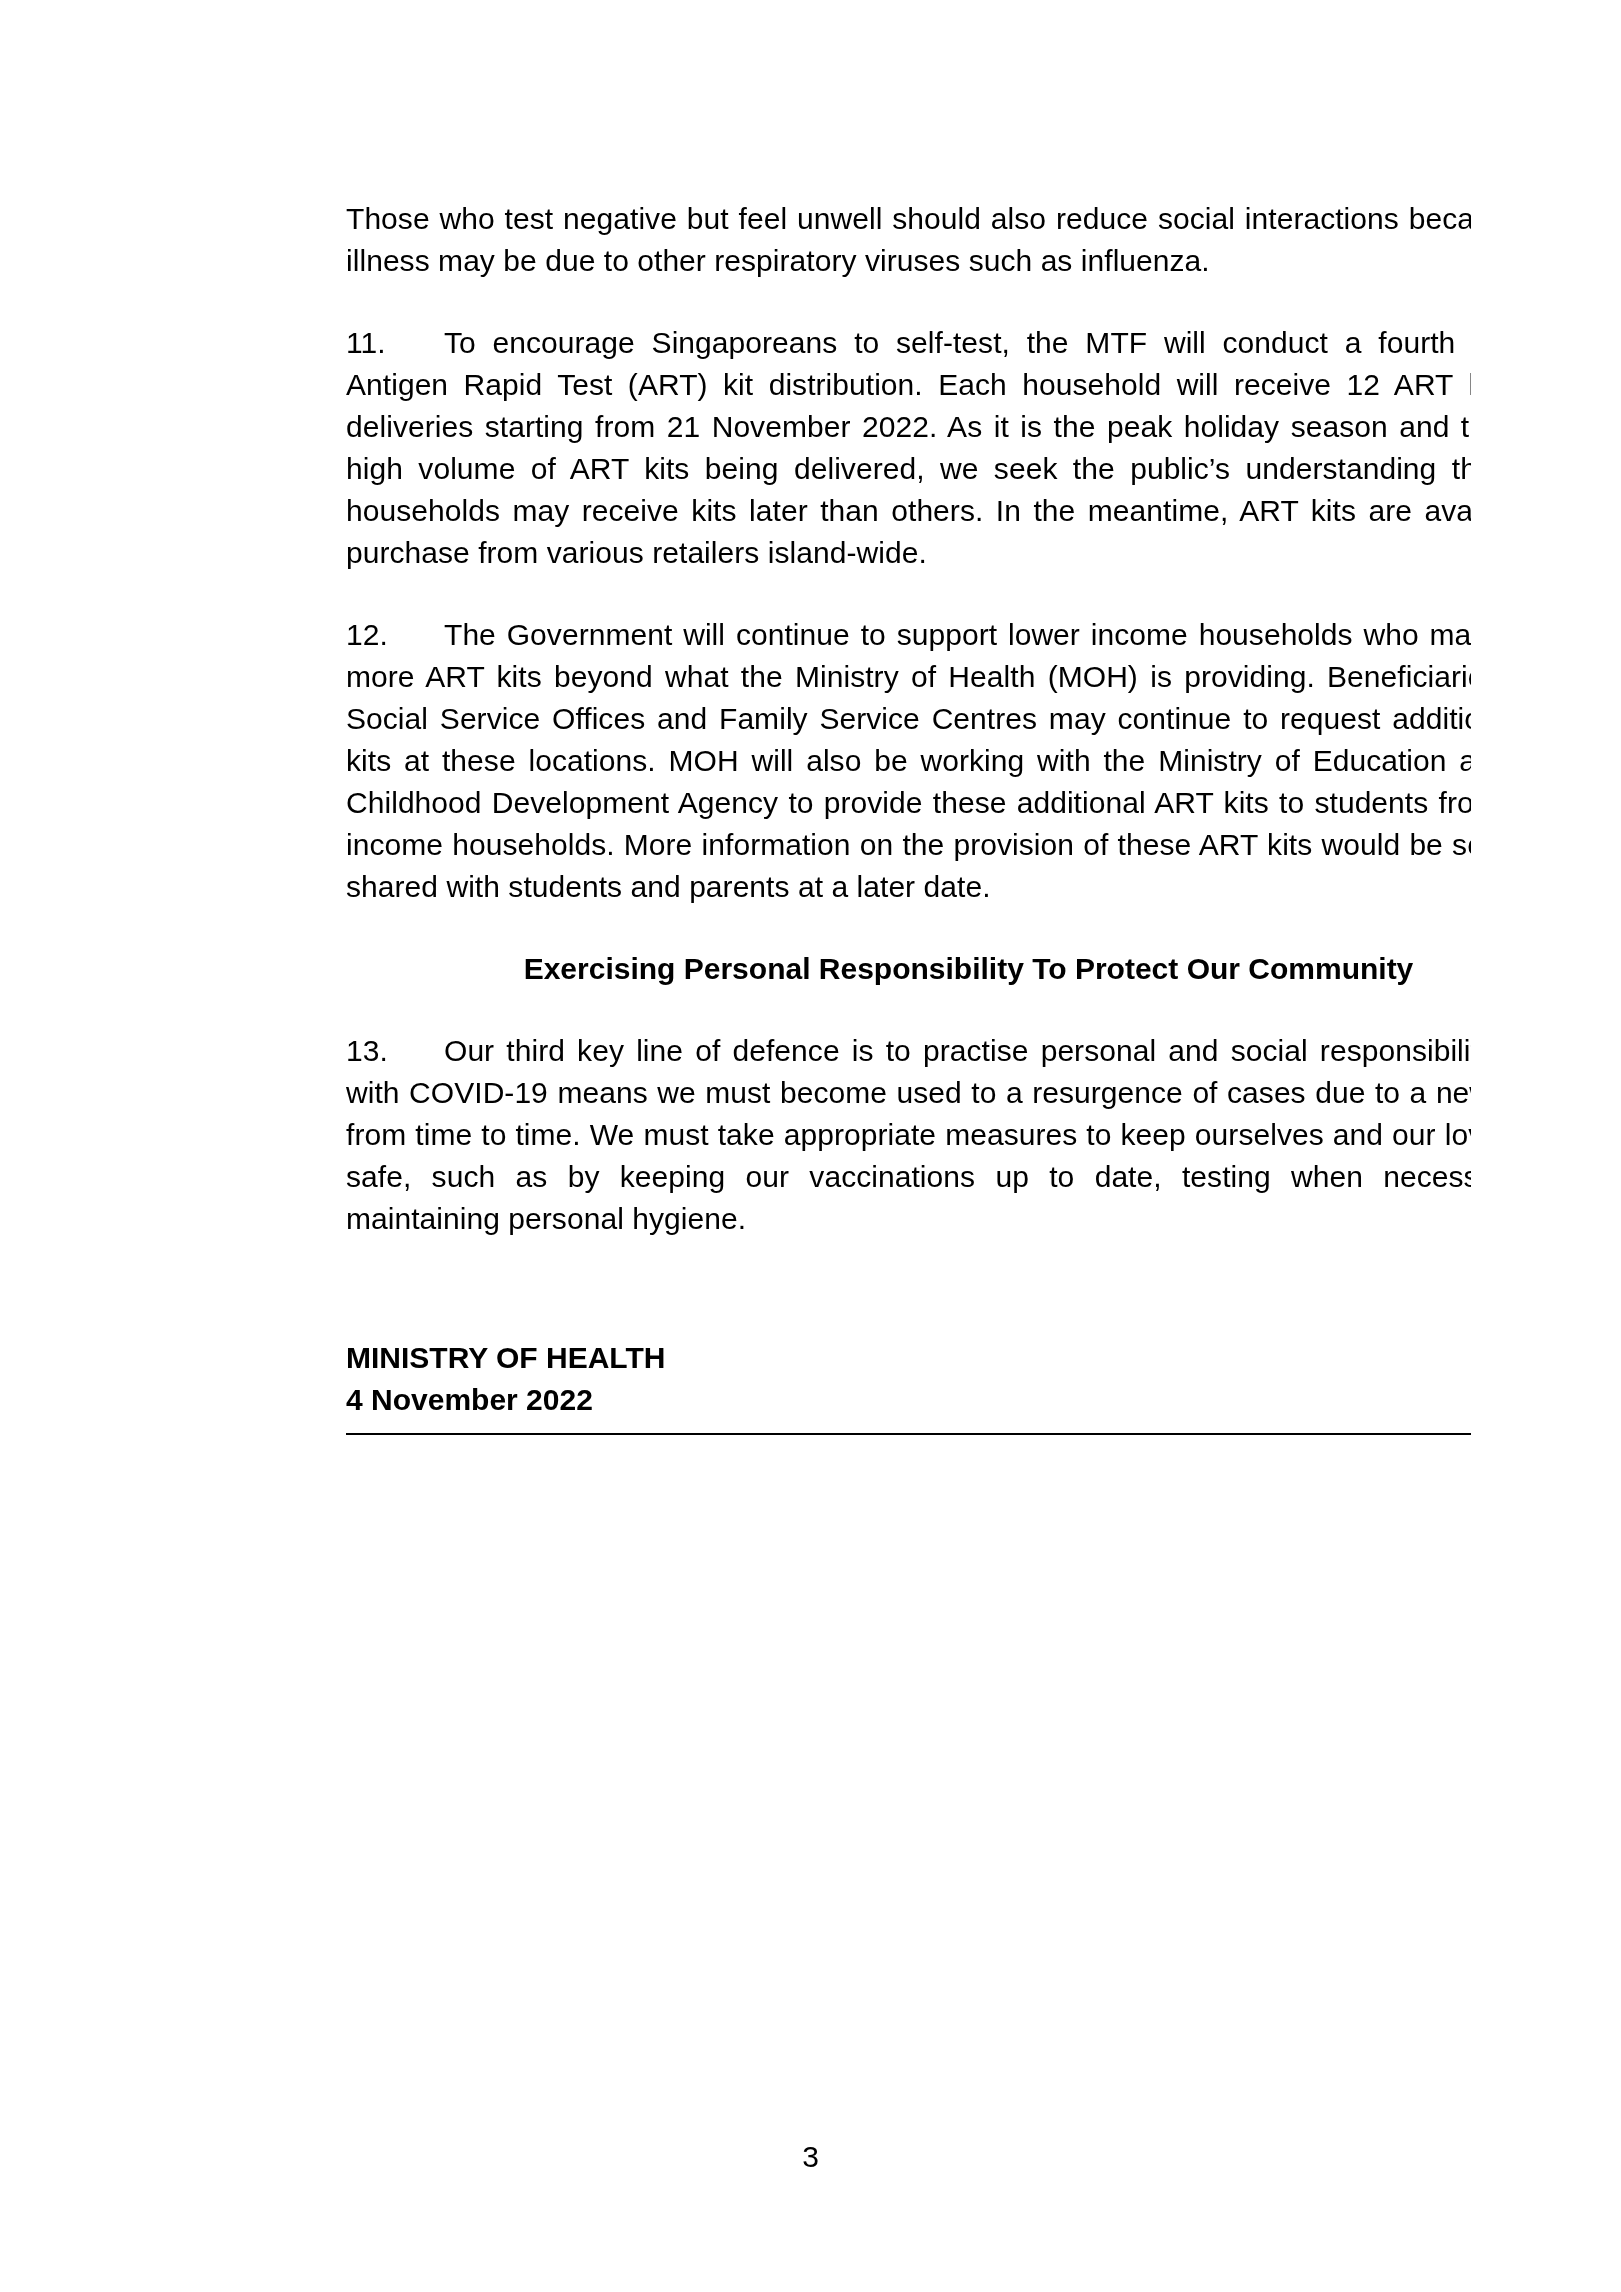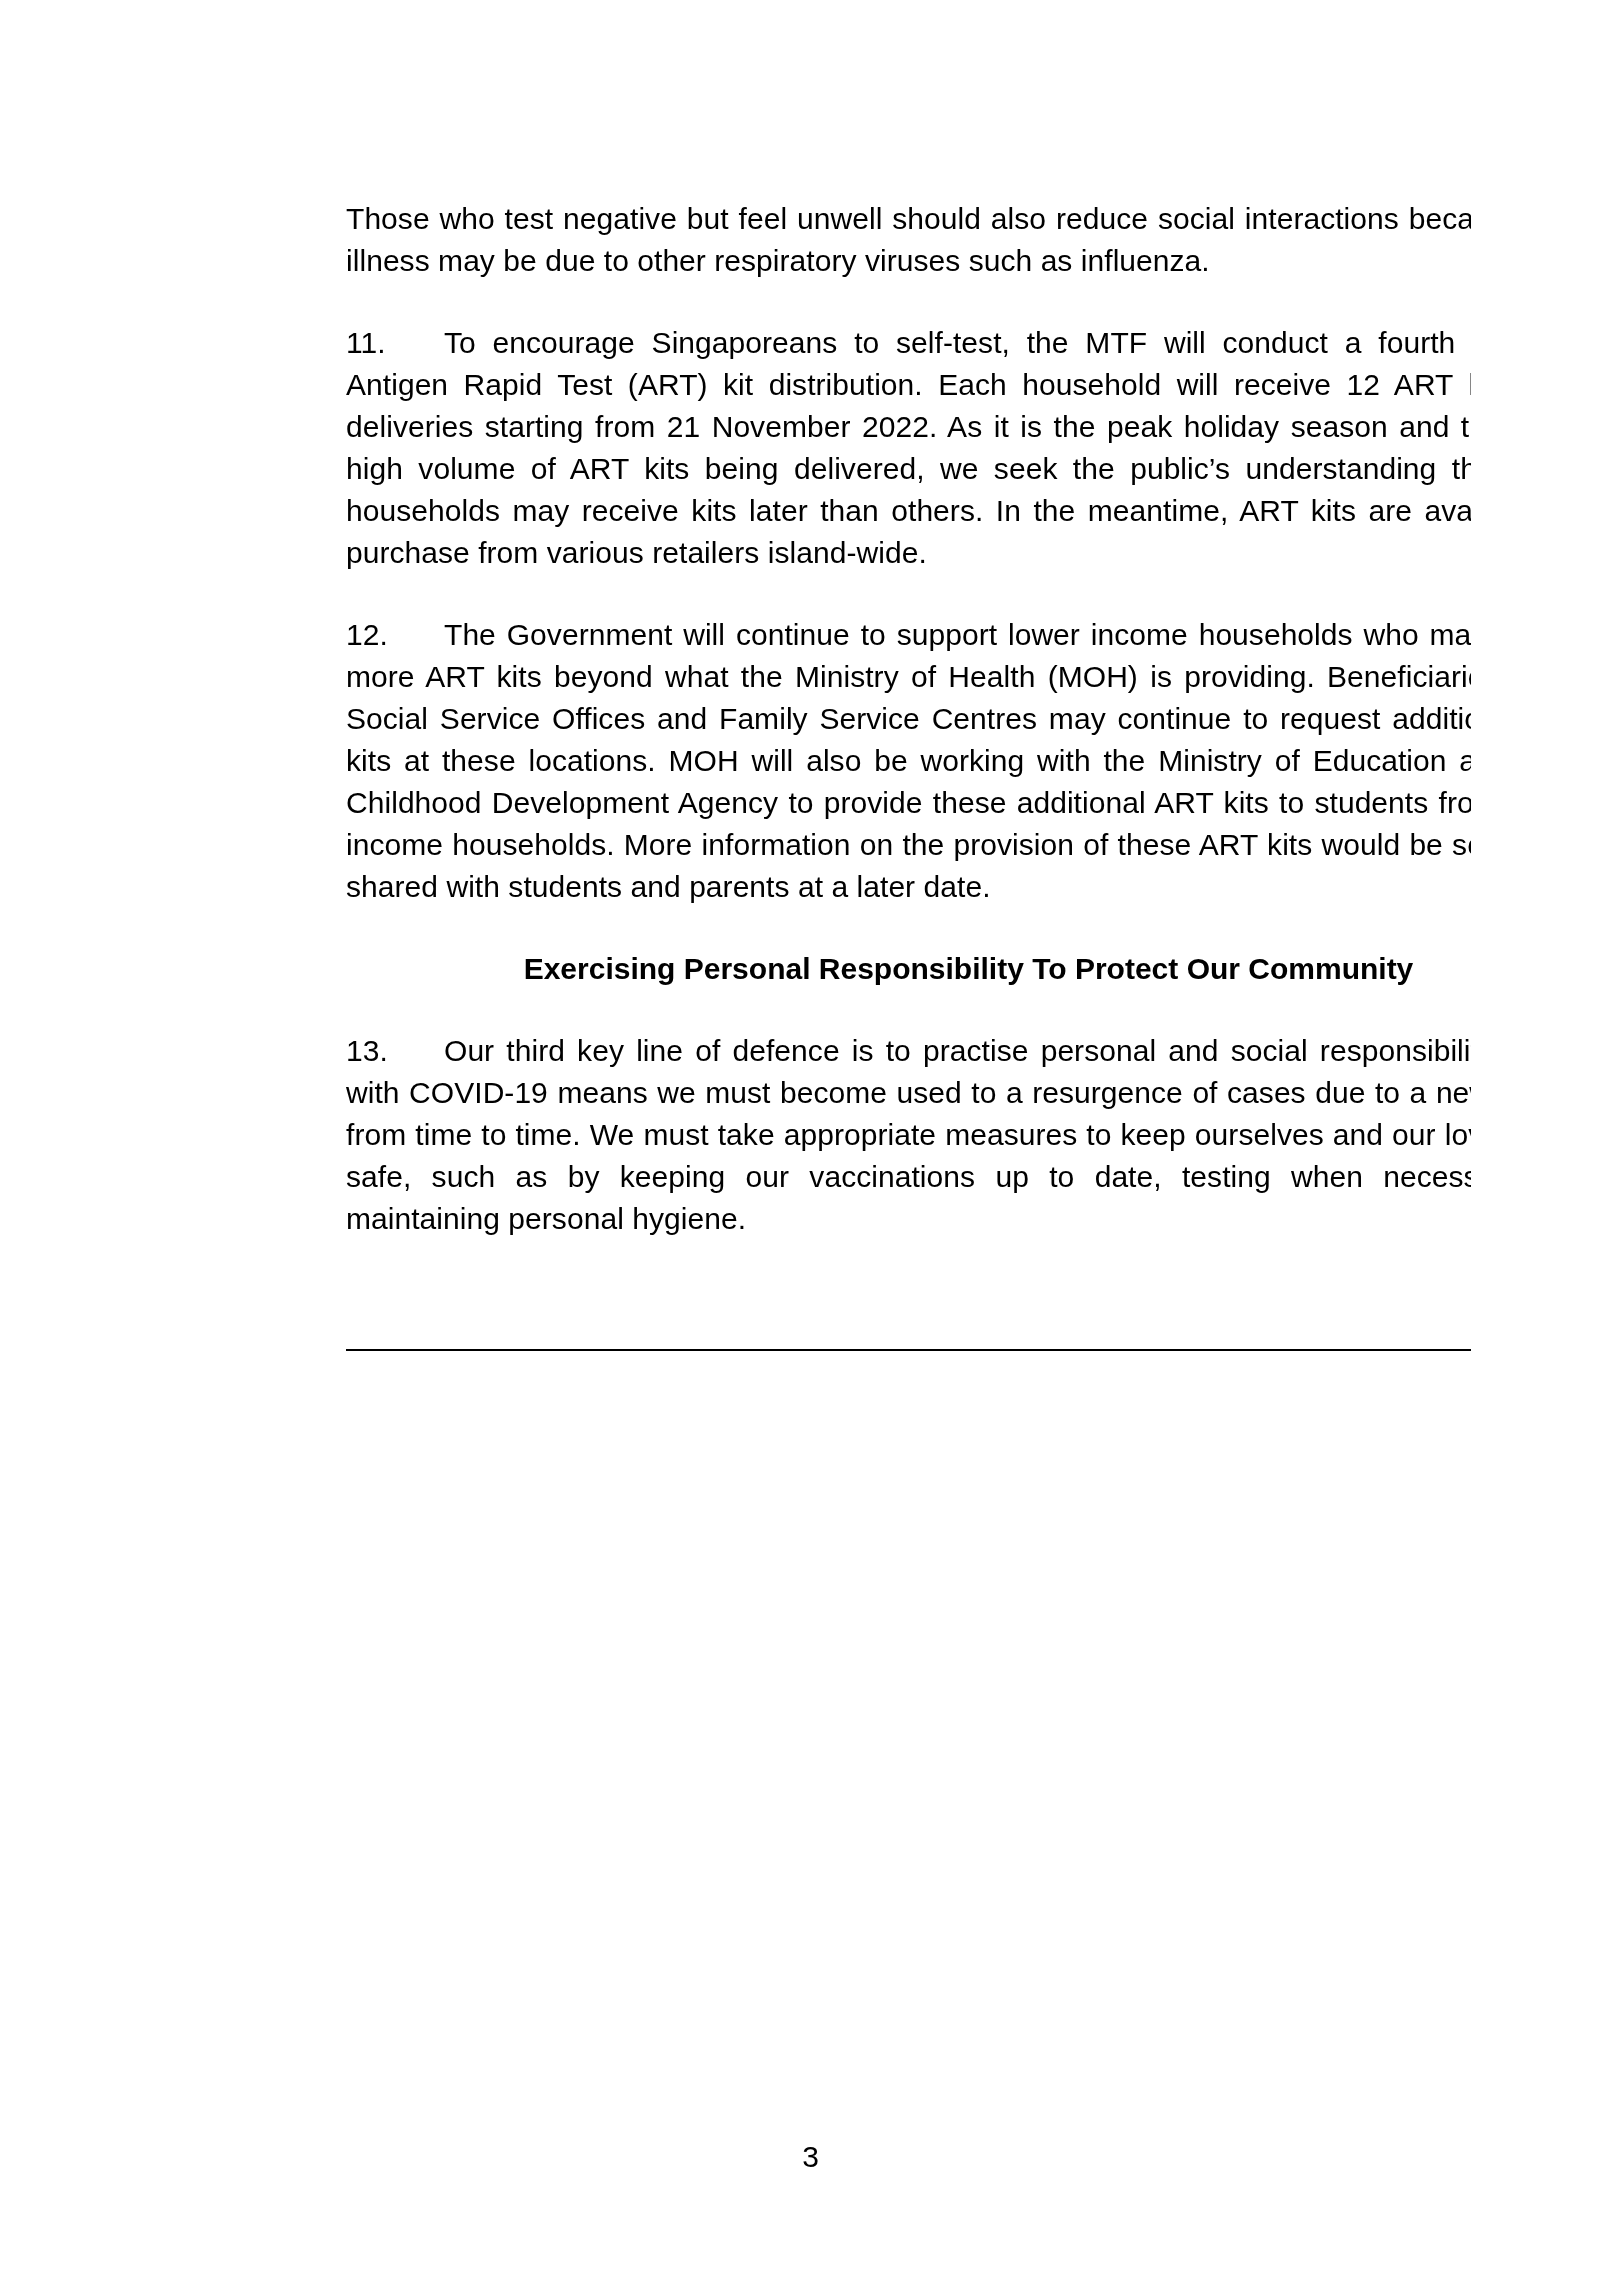--- a/index.html
+++ b/index.html
@@ -100,20 +100,24 @@
     </p>
 
     <h2 class="heading">Exercising Personal Responsibility To Protect Our Community</h2>
 
     <p class="para">
       <span class="num">13.</span><span>Our third key line of defence is to practise personal and social responsibility. Living with COVID-19 means we must become used to a resurgence of cases due to a new variant from time to time. We must take appropriate measures to keep ourselves and our loved ones safe, such as by keeping our vaccinations up to date, testing when necessary and maintaining personal hygiene.</span>
     </p>
 
     <div class="block-gap-before-sign"></div>
 
+    <div class="signature">
+      <span class="sig-line">MINISTRY OF HEALTH</span>
+      <span class="sig-line">4 November 2022</span>
+    </div>
 
     <div class="rule"></div>
 
   </div>
 
   <div class="page-number">3</div>
 
 </div>
 
 

